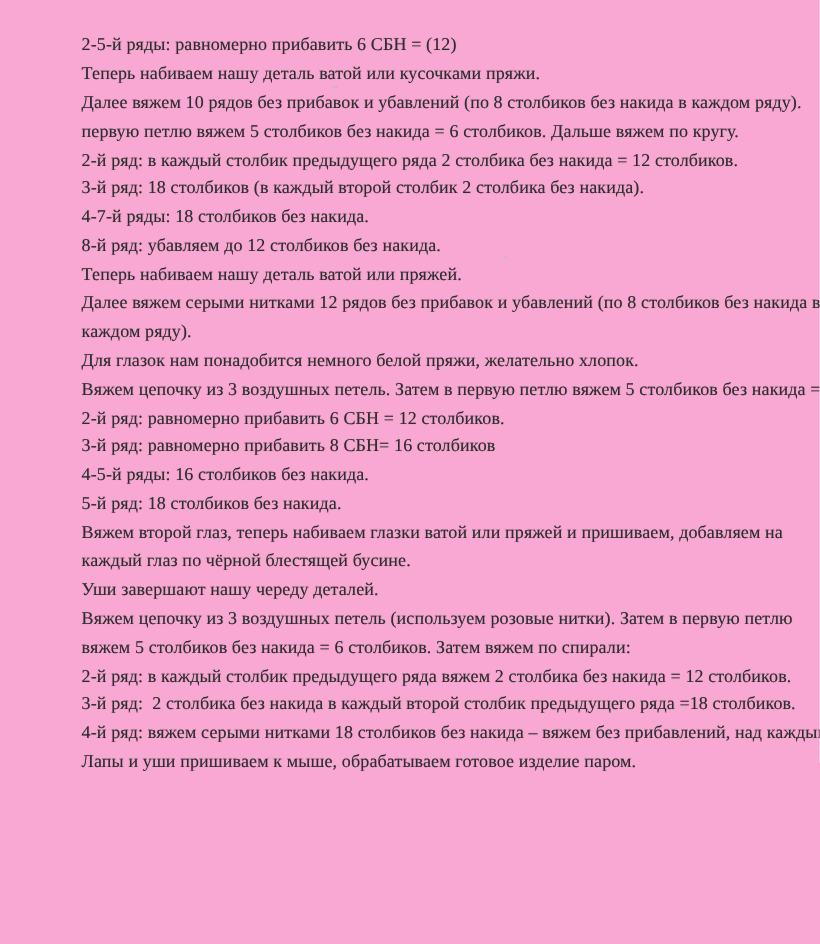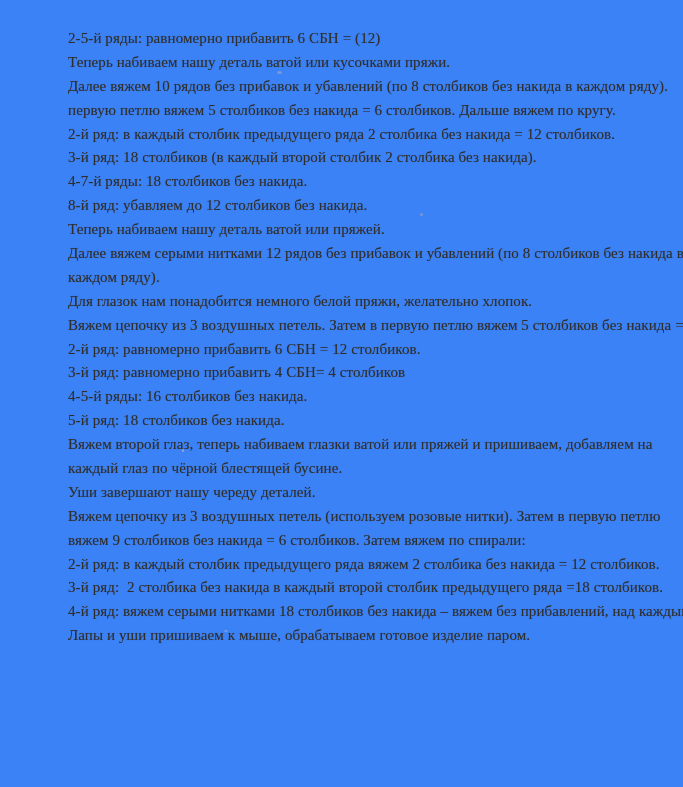--- a/index.html
+++ b/index.html
@@ -10,21 +10,21 @@
     width: 683px;
     height: 787px;
     background: #ffffff;
     overflow: hidden;
     font-family: "Liberation Serif", serif;
   }
   .page {
     position: relative;
     width: 683px;
     height: 787px;
-    background: #3b82f6;
+    background: #f9a8d4;
   }
   .text-block {
     position: absolute;
     left: 68px;
     top: 27px;
     width: 580px;
   }
   .line {
     white-space: pre;
     font-size: 15px;
@@ -59,28 +59,28 @@
       <div class="line">2-й ряд: в каждый столбик предыдущего ряда 2 столбика без накида = 12 столбиков.</div>
       <div class="line">3-й ряд: 18 столбиков (в каждый второй столбик 2 столбика без накида).</div>
       <div class="line">4-7-й ряды: 18 столбиков без накида.</div>
       <div class="line">8-й ряд: убавляем до 12 столбиков без накида.</div>
       <div class="line">Теперь набиваем нашу деталь ватой или пряжей.</div>
       <div class="line">Далее вяжем серыми нитками 12 рядов без прибавок и убавлений (по 8 столбиков без накида в</div>
       <div class="line">каждом ряду).</div>
       <div class="line">Для глазок нам понадобится немного белой пряжи, желательно хлопок.</div>
       <div class="line">Вяжем цепочку из 3 воздушных петель. Затем в первую петлю вяжем 5 столбиков без накида =</div>
       <div class="line">2-й ряд: равномерно прибавить 6 СБН = 12 столбиков.</div>
-      <div class="line">3-й ряд: равномерно прибавить 4 СБН= 4 столбиков</div>
+      <div class="line">3-й ряд: равномерно прибавить 8 СБН= 16 столбиков</div>
       <div class="line">4-5-й ряды: 16 столбиков без накида.</div>
       <div class="line">5-й ряд: 18 столбиков без накида.</div>
       <div class="line">Вяжем второй глаз, теперь набиваем глазки ватой или пряжей и пришиваем, добавляем на</div>
       <div class="line">каждый глаз по чёрной блестящей бусине.</div>
       <div class="line">Уши завершают нашу череду деталей.</div>
       <div class="line">Вяжем цепочку из 3 воздушных петель (используем розовые нитки). Затем в первую петлю</div>
-      <div class="line">вяжем 9 столбиков без накида = 6 столбиков. Затем вяжем по спирали:</div>
+      <div class="line">вяжем 5 столбиков без накида = 6 столбиков. Затем вяжем по спирали:</div>
       <div class="line">2-й ряд: в каждый столбик предыдущего ряда вяжем 2 столбика без накида = 12 столбиков.</div>
       <div class="line">3-й ряд:  2 столбика без накида в каждый второй столбик предыдущего ряда =18 столбиков.</div>
       <div class="line">4-й ряд: вяжем серыми нитками 18 столбиков без накида – вяжем без прибавлений, над каждым</div>
       <div class="line">Лапы и уши пришиваем к мыше, обрабатываем готовое изделие паром.</div>
     </div>
   <div class="speck speck-1"></div>
   <div class="speck speck-2"></div>
   <div class="speck speck-3"></div>
   <div class="speck speck-4"></div>
 </main>

